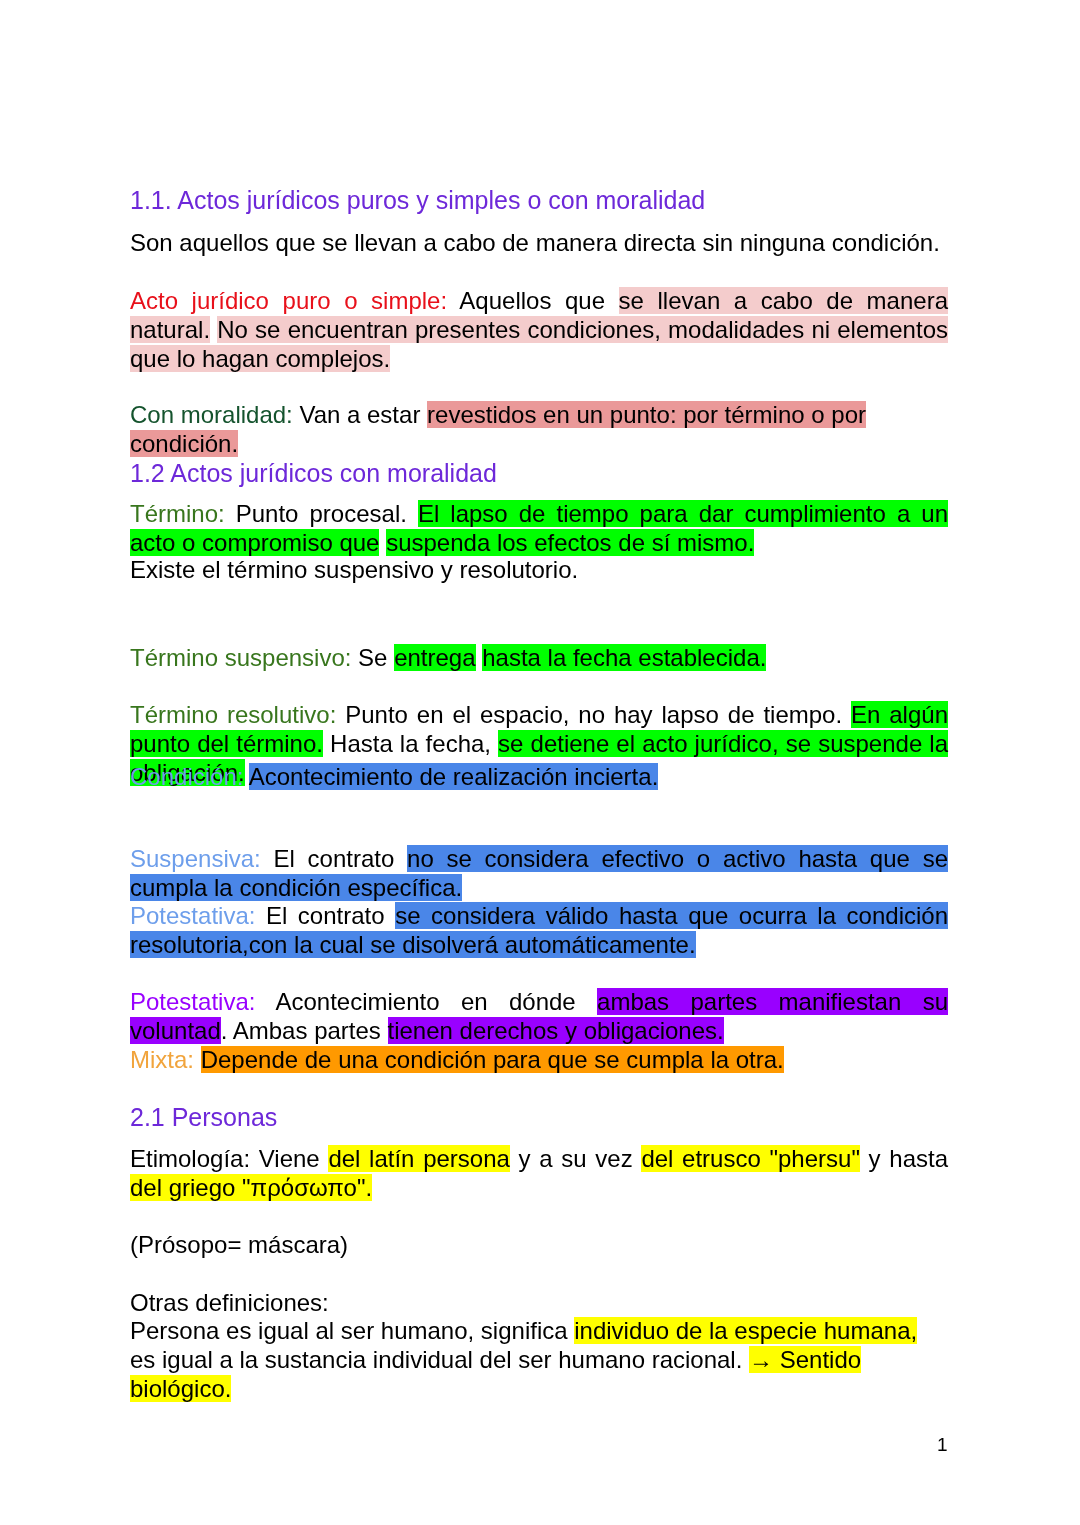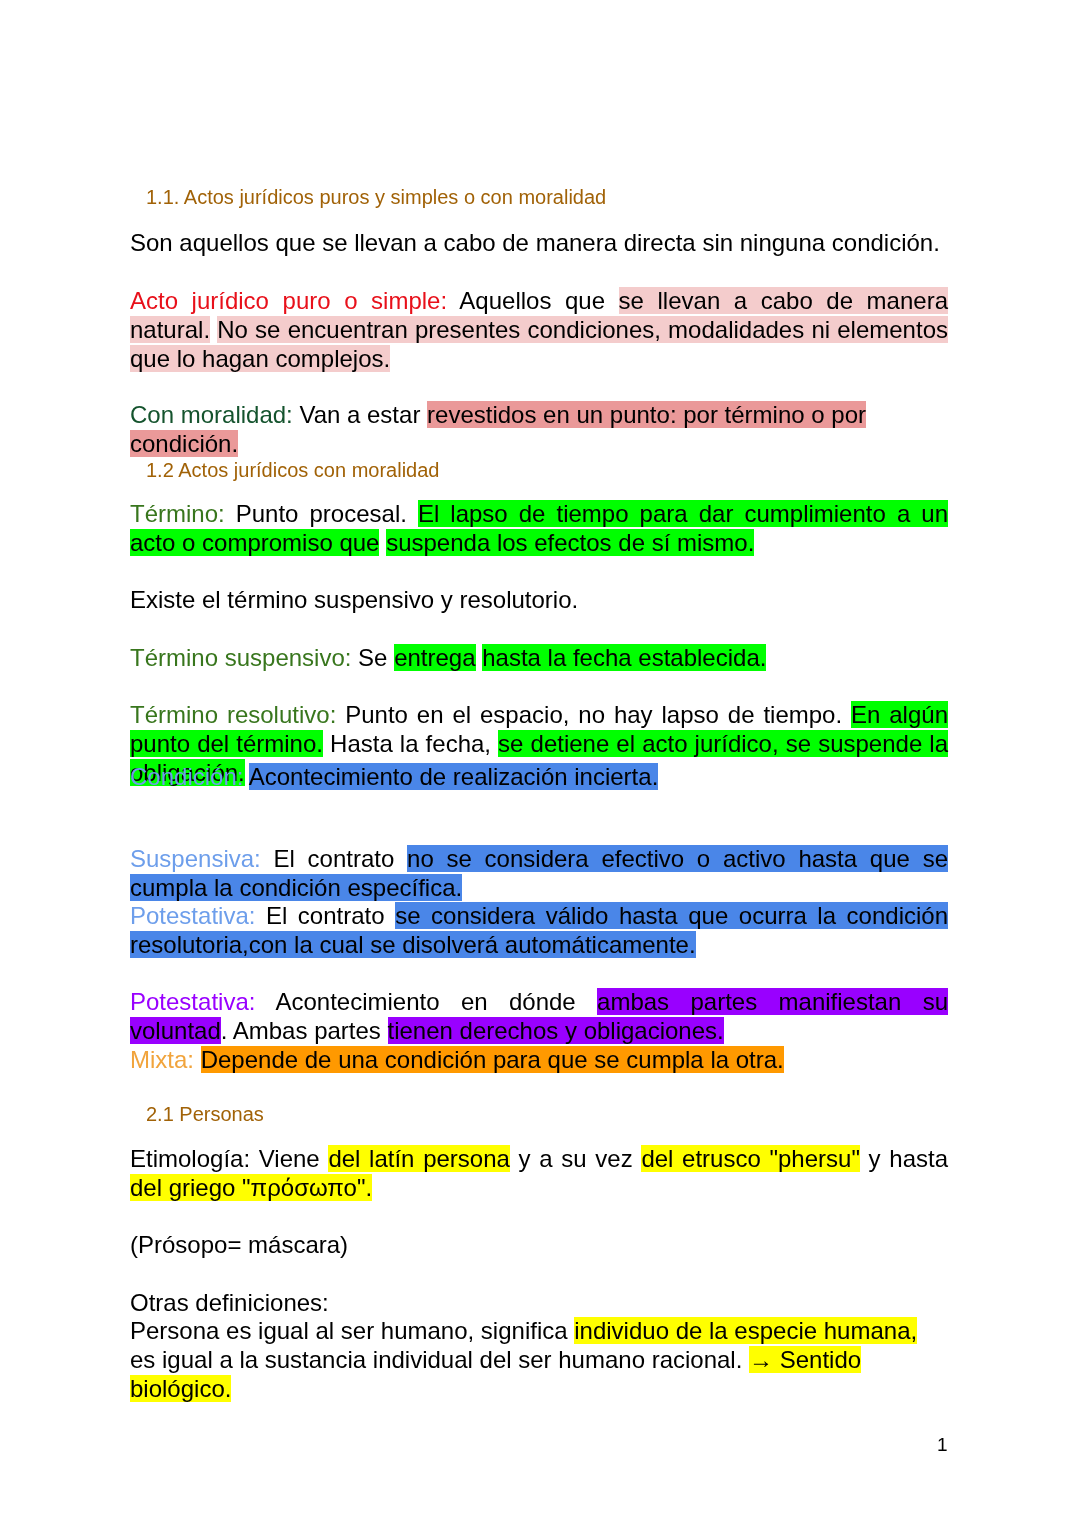--- a/index.html
+++ b/index.html
@@ -1,19 +1,19 @@
 <!DOCTYPE html>
 <html><head>
 <meta charset="utf-8">
 <style>
   html, body { margin: 0; padding: 0; background: #ffffff; }
   body { width: 1080px; height: 1525px; position: relative; overflow: hidden;
          font-family: "Liberation Sans", sans-serif; color: #000; }
   .page { position: absolute; left: 130px; top: 0; width: 818px; }
-  .h { position: absolute; left: 16px; font-size: 20px; color: #a16207; white-space: nowrap; }
+  .h { position: absolute; left: 0; font-size: 25px; color: #6d28d9; white-space: nowrap; }
   .p { position: absolute; left: 0; width: 818px; font-size: 24px; line-height: 29px; }
   .j { text-align: justify; text-align-last: left; }
   .hl-pink { background: #f4cccc; }
   .hl-rose { background: #ea9999; }
   .hl-green { background: #00ff00; }
   .hl-blue { background: #4a86e8; }
   .hl-purple { background: #9900ff; }
   .hl-orange { background: #ff9900; }
   .hl-yellow { background: #ffff00; }
   .c-red { color: #e8101a; }
@@ -39,21 +39,21 @@
   <div class="p" style="top:400px">
     <span class="c-rose">Con moralidad:</span><span> Van a estar </span><span class="hl-rose">revestidos en un punto: por término o por condición.</span>
   </div>
 
   <div class="h" style="top:459px">1.2 Actos jurídicos con moralidad</div>
 
   <div class="p j" style="top:499px">
     <span class="c-green">Término:</span><span> Punto procesal. </span><span class="hl-green">El lapso de tiempo para dar cumplimiento a un acto o compromiso que</span><span> </span><span class="hl-green">suspenda los efectos de sí mismo.</span>
   </div>
 
-  <div class="p" style="top:585px">Existe el término suspensivo y resolutorio.</div>
+  <div class="p" style="top:555px">Existe el término suspensivo y resolutorio.</div>
 
   <div class="p" style="top:643px">
     <span class="c-green">Término suspensivo:</span><span> Se </span><span class="hl-green">entrega</span><span> </span><span class="hl-green">hasta la fecha establecida.</span>
   </div>
 
   <div class="p j" style="top:700px">
     <span class="c-green">Término resolutivo:</span><span> Punto en el espacio, no hay lapso de tiempo. </span><span class="hl-green">En algún punto del término.</span><span> Hasta la fecha, </span><span class="hl-green">se detiene el acto jurídico, se suspende la obligación.</span>
   </div>
 
   <div class="p" style="top:762px">

